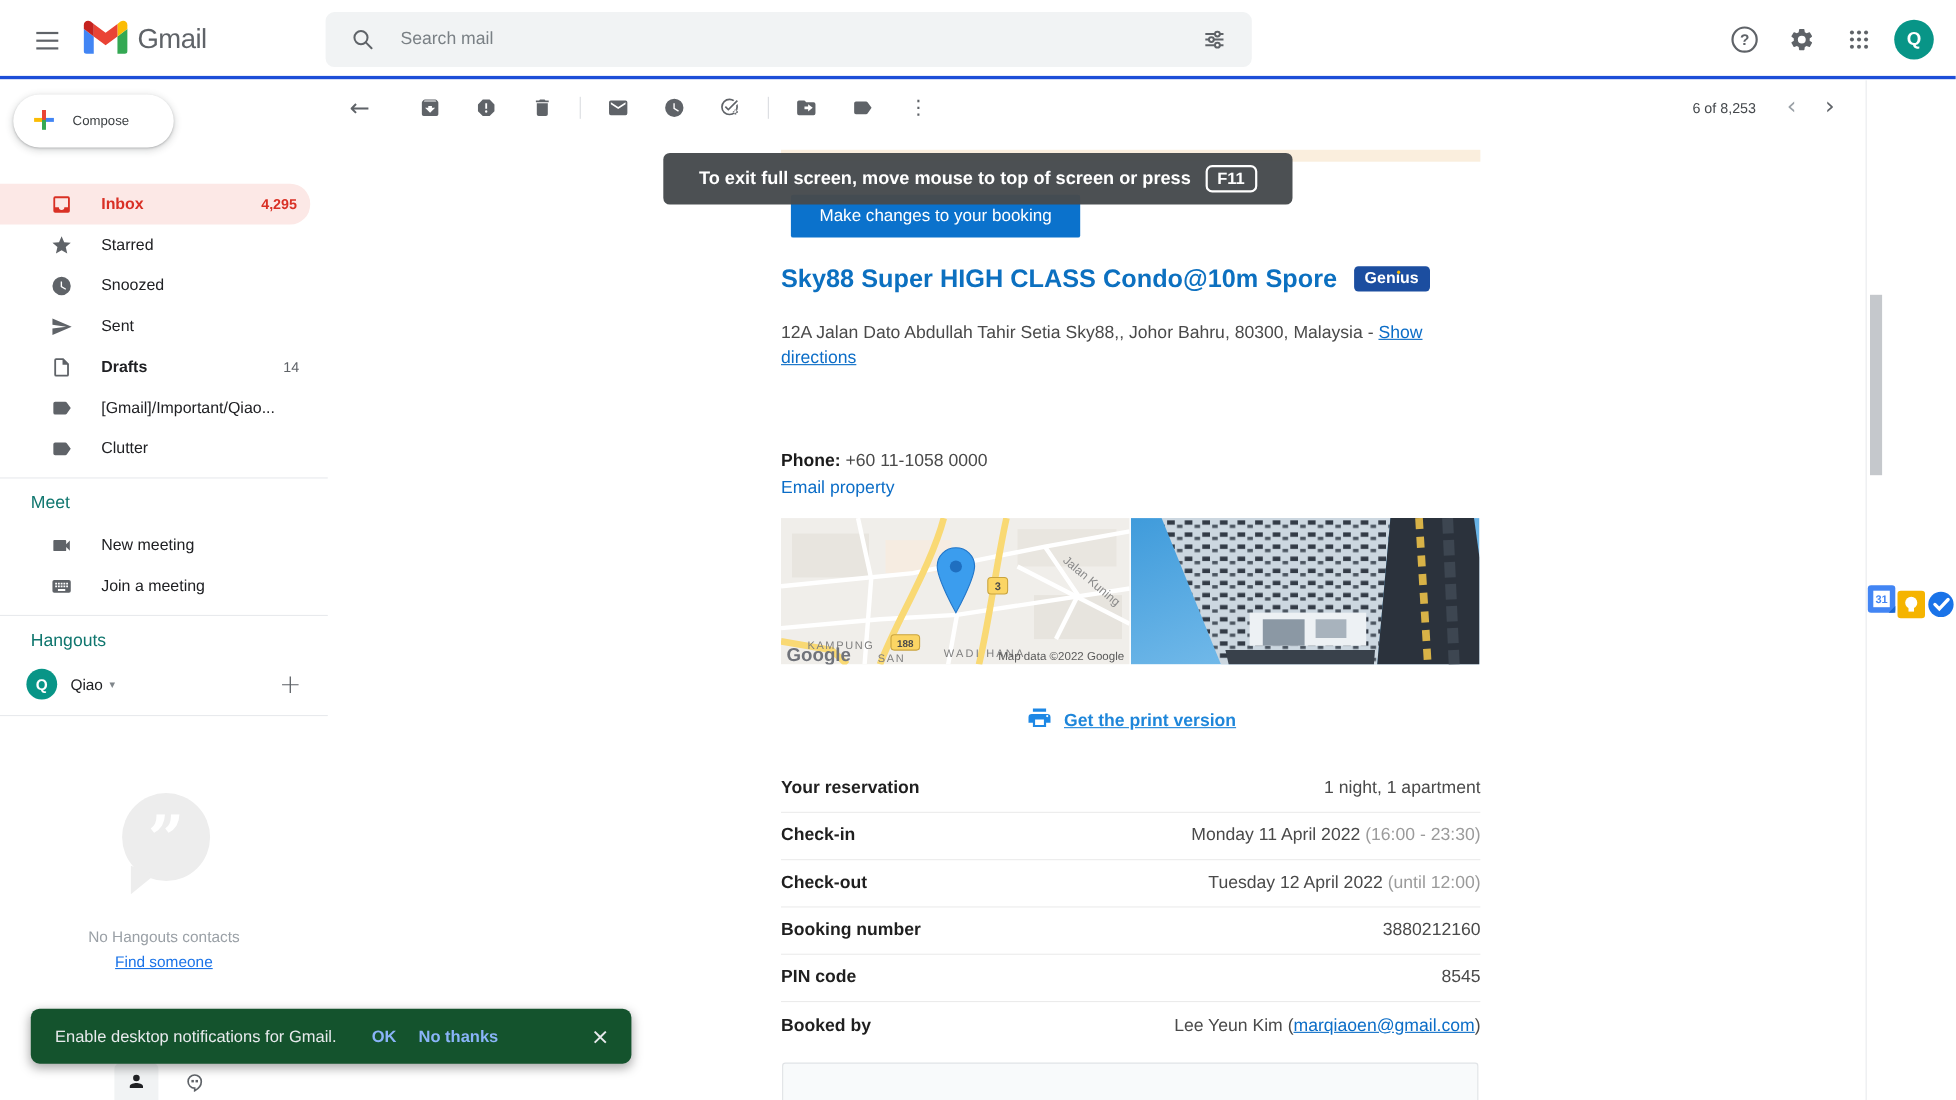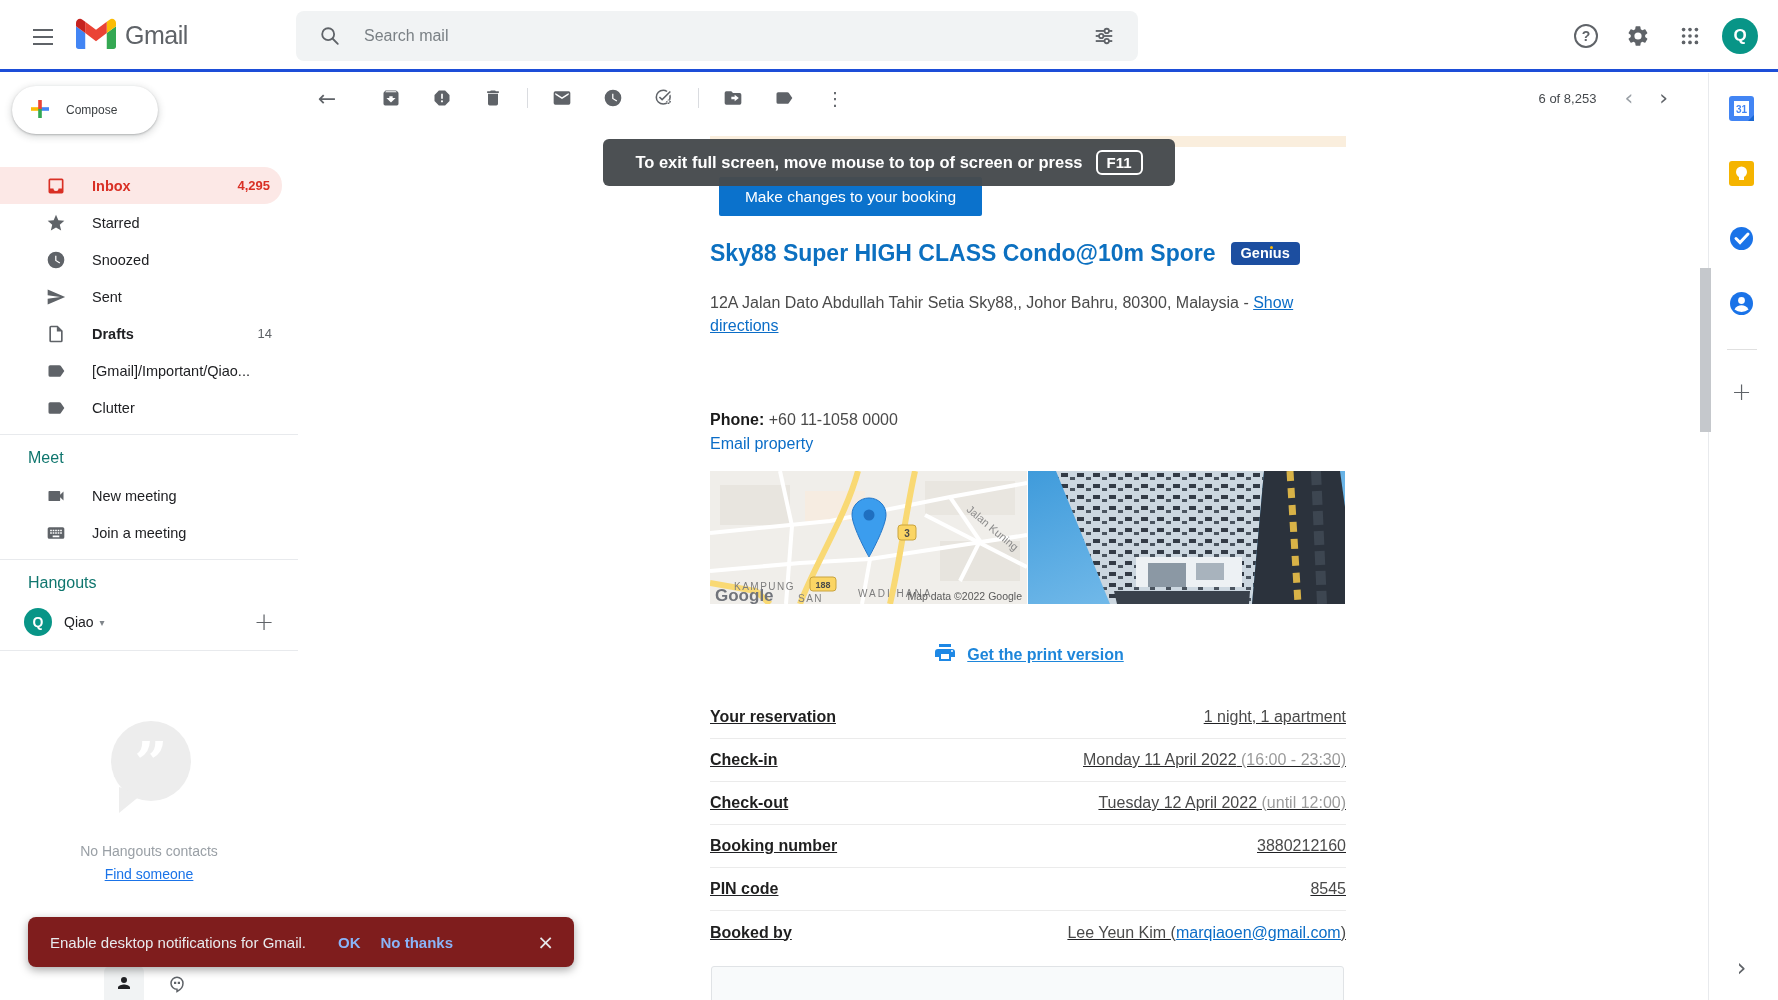--- a/index.html
+++ b/index.html
@@ -73,42 +73,42 @@
   .elink { color:#0b6dc7; cursor:pointer; text-decoration:none; }
   .u { text-decoration:underline; }
   .getting { position:absolute; left:0; top:212px; width:636px; }
   .blabel { font-weight:bold; color:#1a1a1a; }
   .phone { position:absolute; left:0; top:272px; width:636px; }
   .email-prop { position:absolute; left:0; top:296px; }
   .images { position:absolute; left:0; top:335px; width:636px; display:flex; gap:1px; }
   .print-row { position:absolute; left:0; top:505px; width:636px; display:flex; align-items:center; justify-content:center; gap:9px;font-weight:bold; }
   .print-link { font-size:16px; color:#1e86da; text-decoration:underline; cursor:pointer; }
   .res-table { position:absolute; left:0; top:560px; width:636px; }
-  .res-row { display:flex; justify-content:space-between; align-items:center; height:43px; border-bottom:1px solid #ebebeb;text-decoration:underline; }
+  .res-row { display:flex; justify-content:space-between; align-items:center; height:43px; border-bottom:1px solid #ebebeb; }
   .res-row:last-child { border-bottom:none; }
   .res-label { font-size:16px; font-weight:bold; color:#1f1f1f; }
   .res-value { font-size:16px; color:#4a4a4a; text-align:right; }
   .res-muted { color:#9b9b9b; }
   .bottom-box { position:absolute; left:1px; top:830px; width:633px; height:60px; border:1px solid #e0e3e6; background:#f8fafb; border-radius:3px; }
 
   
   .fs-toast { position:absolute; left:603px; top:139px; width:572px; height:47px; background:rgba(70,74,77,.97); border-radius:6px; display:flex; align-items:center; justify-content:center; gap:13px; z-index:20; }
   .fs-toast .fs-text { color:#fff; font-size:16.5px; font-weight:bold; }
   .fs-key { color:#fff; font-size:15px; font-weight:bold; border:2px solid #fff; border-radius:6px; padding:2px 9px; }
 
   
-  .notif { position:absolute; left:28px; top:917px; width:546px; height:50px; background:#7f1d1d; border-radius:8px; box-shadow:0 3px 10px rgba(0,0,0,.35); display:flex; align-items:center; padding:0 20px 0 22px; z-index:25; }
+  .notif { position:absolute; left:28px; top:917px; width:546px; height:50px; background:#14532d; border-radius:8px; box-shadow:0 3px 10px rgba(0,0,0,.35); display:flex; align-items:center; padding:0 20px 0 22px; z-index:25; }
   .notif-text { color:#e8eaed; font-size:15px; }
   .notif-btn { background:none; border:none; color:#8ab4f8; font-size:15px; font-weight:bold; cursor:pointer; font-family:"Liberation Sans",sans-serif; }
   .notif-ok { margin-left:32px; }
   .notif-no { margin-left:20px; }
   .notif-close { margin-left:auto; background:none; border:none; color:#e8eaed; font-size:20px; cursor:pointer; line-height:1; }
 
   
-  .rightbar { position:absolute; top:73px; right:4px; width:66px; height:927px; background:#fff; border-left:1px solid #e8eaed; display:flex; flex-direction:column; align-items:center; z-index:6; }
+  .rightbar { position:absolute; top:73px; right:16px; width:66px; height:927px; background:#fff; border-left:1px solid #e8eaed; display:flex; flex-direction:row; align-items:center; z-index:6; }
   .rb-icon { width:40px; height:40px; display:flex; align-items:center; justify-content:center; background:none; border:none; cursor:pointer; }
   .rb-cal { margin-top:15px; }
   .rb-gap { margin-top:25px; }
   .rb-divider { width:30px; border:none; border-top:1px solid #e0e0e0; margin-top:26px; }
   .rb-plus { margin-top:22px; font-size:24px; color:#5f6368; font-weight:300; }
   .rb-expand { margin-top:auto; margin-bottom:12px; font-size:24px; color:#5f6368; }
 
   .scroll-thumb { position:absolute; left:1700px; top:268px; width:11px; height:164px; background:#c5c8cc; z-index:7; cursor:pointer; }
 </style>
 </head>

